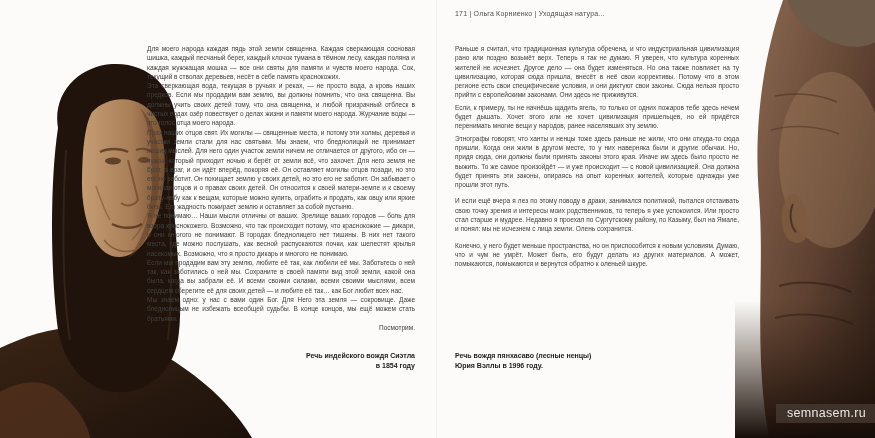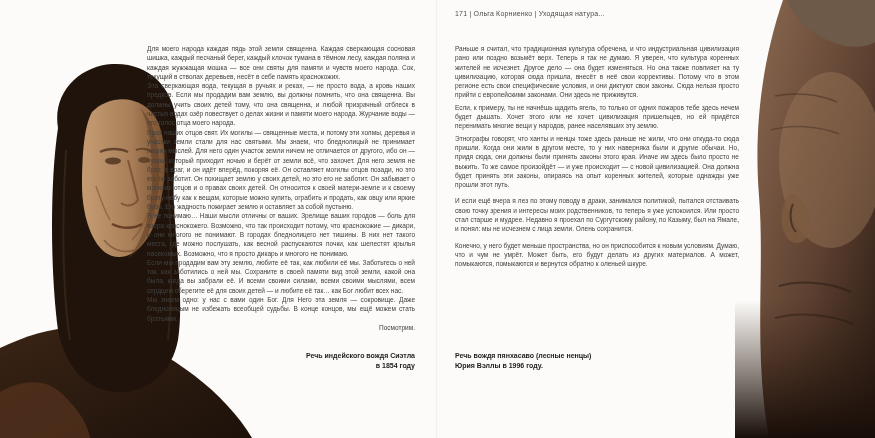--- a/index.html
+++ b/index.html
@@ -128,14 +128,15 @@
     <p>Этнографы говорят, что ханты и ненцы тоже здесь раньше не жили, что они откуда-то сюда пришли. Когда они жили в другом месте, то у них наверняка были и другие обычаи. Но, придя сюда, они должны были принять законы этого края. Иначе им здесь было просто не выжить. То же самое произойдёт — и уже происходит — с новой цивилизацией. Она должна будет принять эти законы, опираясь на опыт коренных жителей, которые однажды уже прошли этот путь.</p>
     <p class="gap">И если ещё вчера я лез по этому поводу в драки, занимался политикой, пытался отстаивать свою точку зрения и интересы моих родственников, то теперь я уже успокоился. Или просто стал старше и мудрее. Недавно я проехал по Сургутскому району, по Казыму, был на Ямале, и понял: мы не исчезнем с лица земли. Олень сохранится.</p>
     <p class="gap">Конечно, у него будет меньше пространства, но он приспособится к новым условиям. Думаю, что и чум не умрёт. Может быть, его будут делать из других материалов. А может, помыкаются, помыкаются и вернутся обратно к оленьей шкуре.</p>
   </div>
 
   <div class="caption caption-right">
     <div>Речь вождя пянхасаво (лесные ненцы)</div>
     <div>Юрия Вэллы в 1996 году.</div>
   </div>
 
+  <div class="watermark">semnasem.ru</div>
 
 </div>
 
 </body></html>

